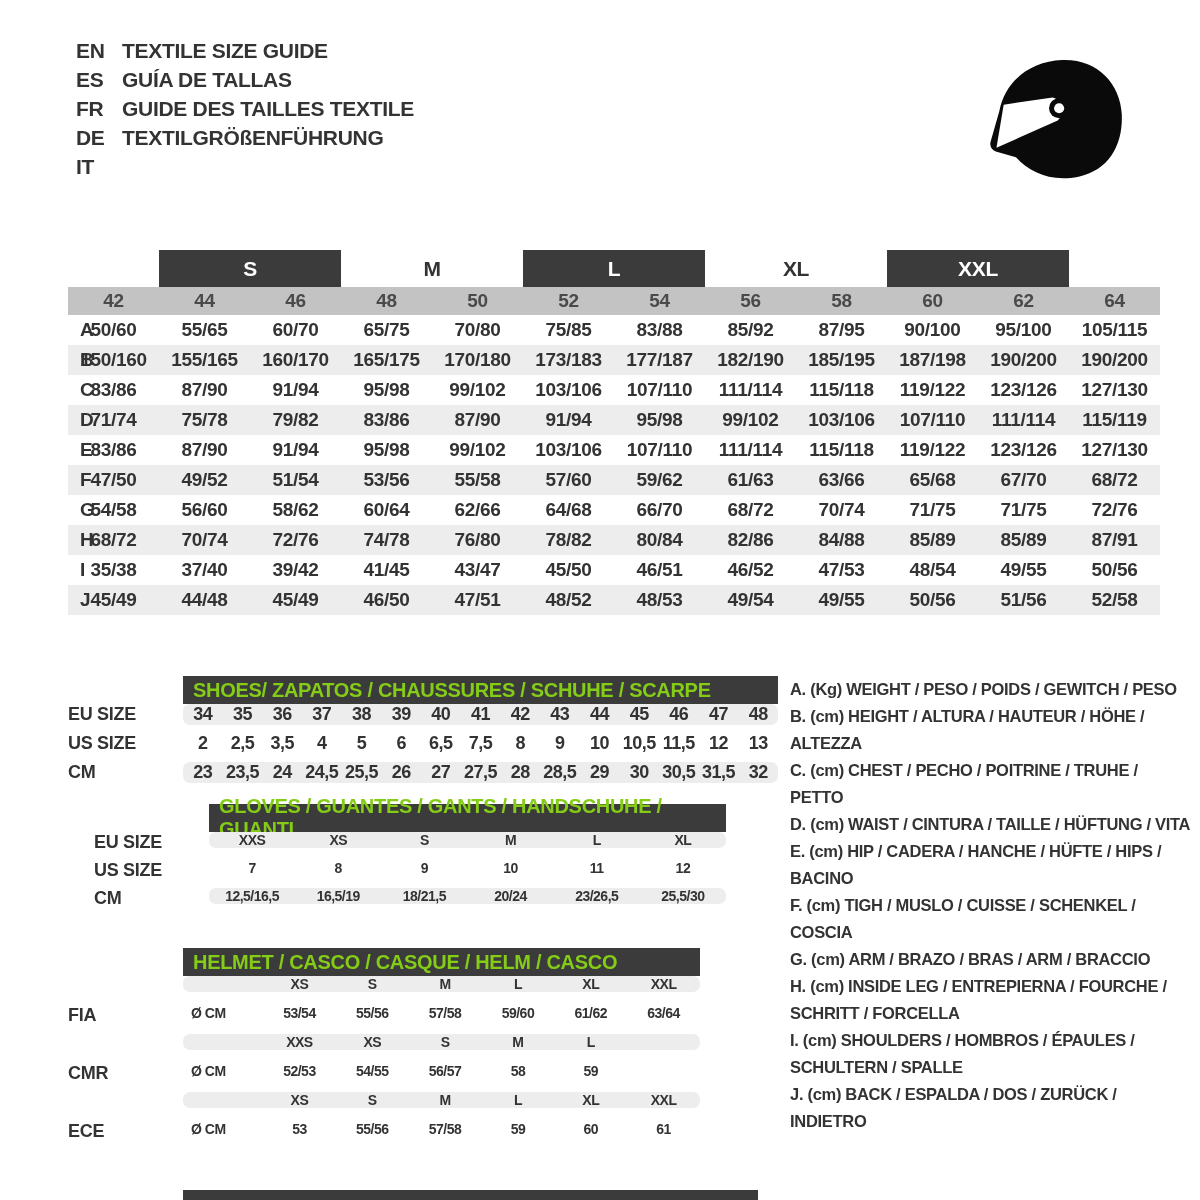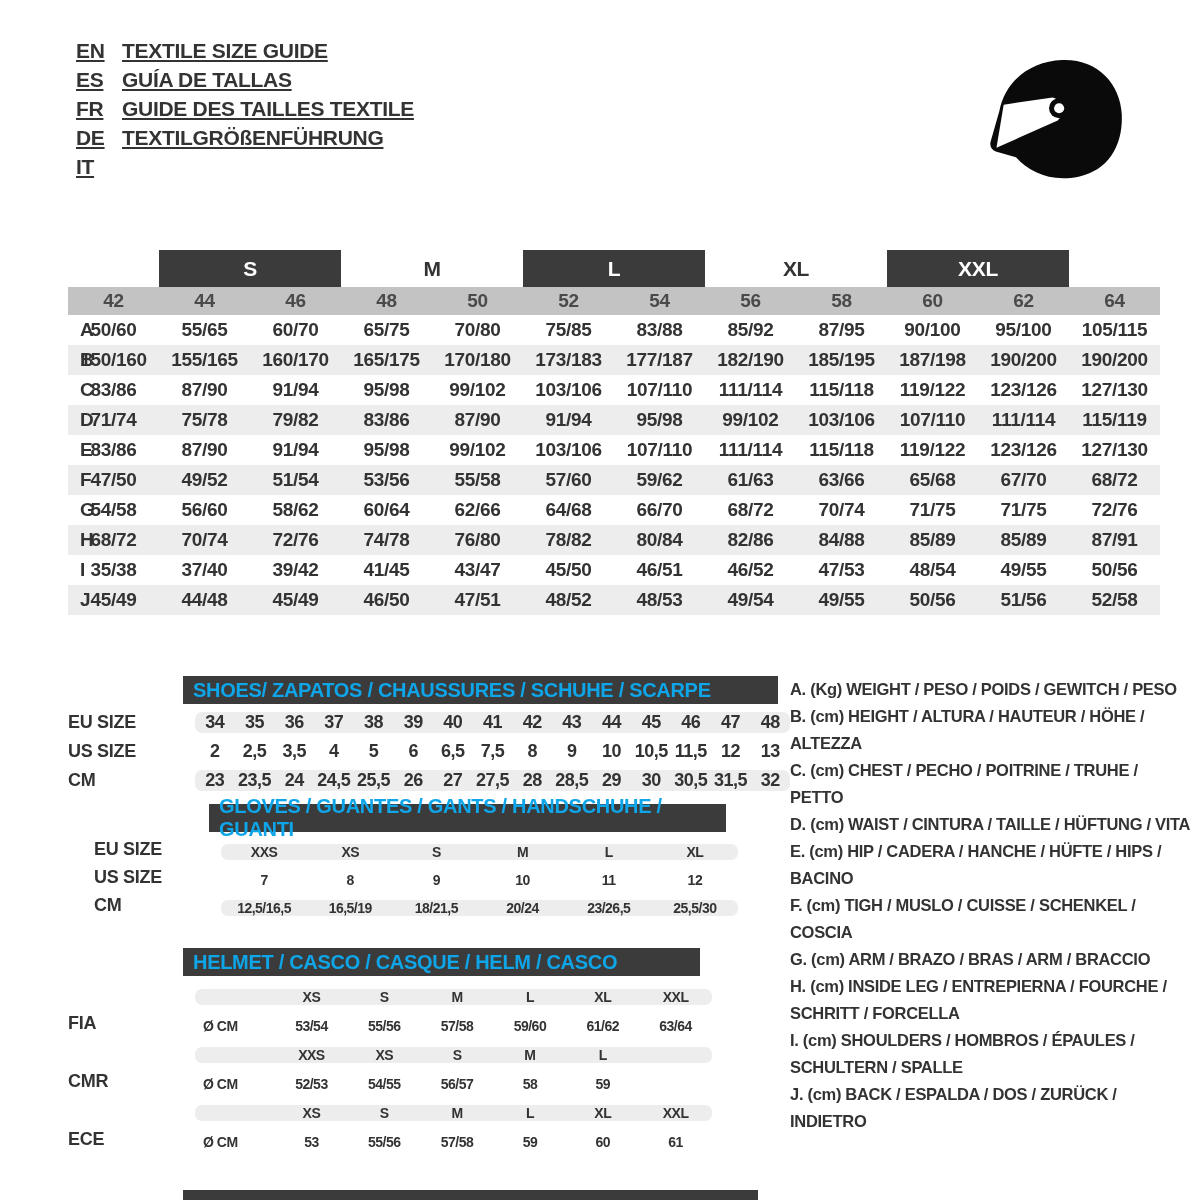--- a/index.html
+++ b/index.html
@@ -3,45 +3,45 @@
 <meta charset="utf-8">
 <style>
   html,body{margin:0;padding:0;background:#fff;}
   .page{
     position:relative;width:1200px;height:1200px;background:#fff;overflow:hidden;
     font-family:"Liberation Sans",sans-serif;font-weight:700;color:var(--text,#333);
     letter-spacing:-0.3px;
   }
   
   .lang-list{position:absolute;left:76px;top:36px;}
-  .lang-row{display:flex;font-size:21px;line-height:29px;text-decoration:underline;}
+  .lang-row{display:flex;font-size:21px;line-height:29px;}
   .lang-code{width:46px;flex:none;}
   
   .helmet-icon{position:absolute;left:972px;top:26px;width:180px;height:176px;}
   
   .size-table{position:absolute;left:68px;top:250px;width:1092px;}
   .size-group-header{display:grid;grid-template-columns:repeat(12,1fr);height:37px;}
   .size-group{display:flex;align-items:center;justify-content:center;font-size:21px;}
   .size-group.boxed{background:var(--bar,#3b3b3b);color:#fff;}
   .size-band{display:grid;grid-template-columns:repeat(12,1fr);height:28px;background:var(--band,#c3c3c3);}
   .band-cell{display:flex;align-items:center;justify-content:center;font-size:19px;color:#4a4a4a;}
   .size-row{display:grid;grid-template-columns:repeat(12,1fr);height:30px;position:relative;}
   .size-row.stripe{background:var(--stripe,#ededed);}
   .size-cell{display:flex;align-items:center;justify-content:center;font-size:19px;}
   .row-letter{position:absolute;left:12px;top:0;height:100%;display:flex;align-items:center;font-size:19px;}
   
   .sub-table{position:absolute;left:68px;}
   .sub-table.shoes{top:676px;}
   .sub-table.gloves{top:804px;margin-left:26px;}
   .sub-table.helmets{top:948px;}
-  .sec-title{margin-left:115px;height:28px;background:var(--bar,#3b3b3b);color:#0ea5e9;
+  .sec-title{margin-left:115px;height:28px;background:var(--bar,#3b3b3b);color:#84cc16;
     display:flex;align-items:center;padding-left:10px;box-sizing:border-box;font-size:20px;}
   .shoes .sec-title{width:595px;}
   .gloves .sec-title,.helmets .sec-title{width:517px;}
-  .srow{display:flex;height:29px;align-items:flex-end;gap:12px;}
+  .srow{display:flex;height:29px;align-items:flex-start;}
   .gloves .srow{height:28px;}
   .srow-label{width:115px;flex:none;display:flex;align-items:center;font-size:18px;}
   .srow-data{display:grid;border-radius:7px;}
   .shoes .srow-data{width:595px;grid-template-columns:repeat(15,1fr);}
   .gloves .srow-data{width:517px;grid-template-columns:repeat(6,1fr);}
   .helmets .srow-data{width:517px;grid-template-columns:80px repeat(6,1fr);}
   .srow-data.stripe{background:var(--stripe,#ededed);}
   .scell{display:flex;align-items:center;justify-content:center;font-size:18px;letter-spacing:-0.5px;}
   .gloves .scell,.helmets .scell{font-size:14px;}
   .helmets .scell.unit{justify-content:flex-start;padding-left:8px;}

